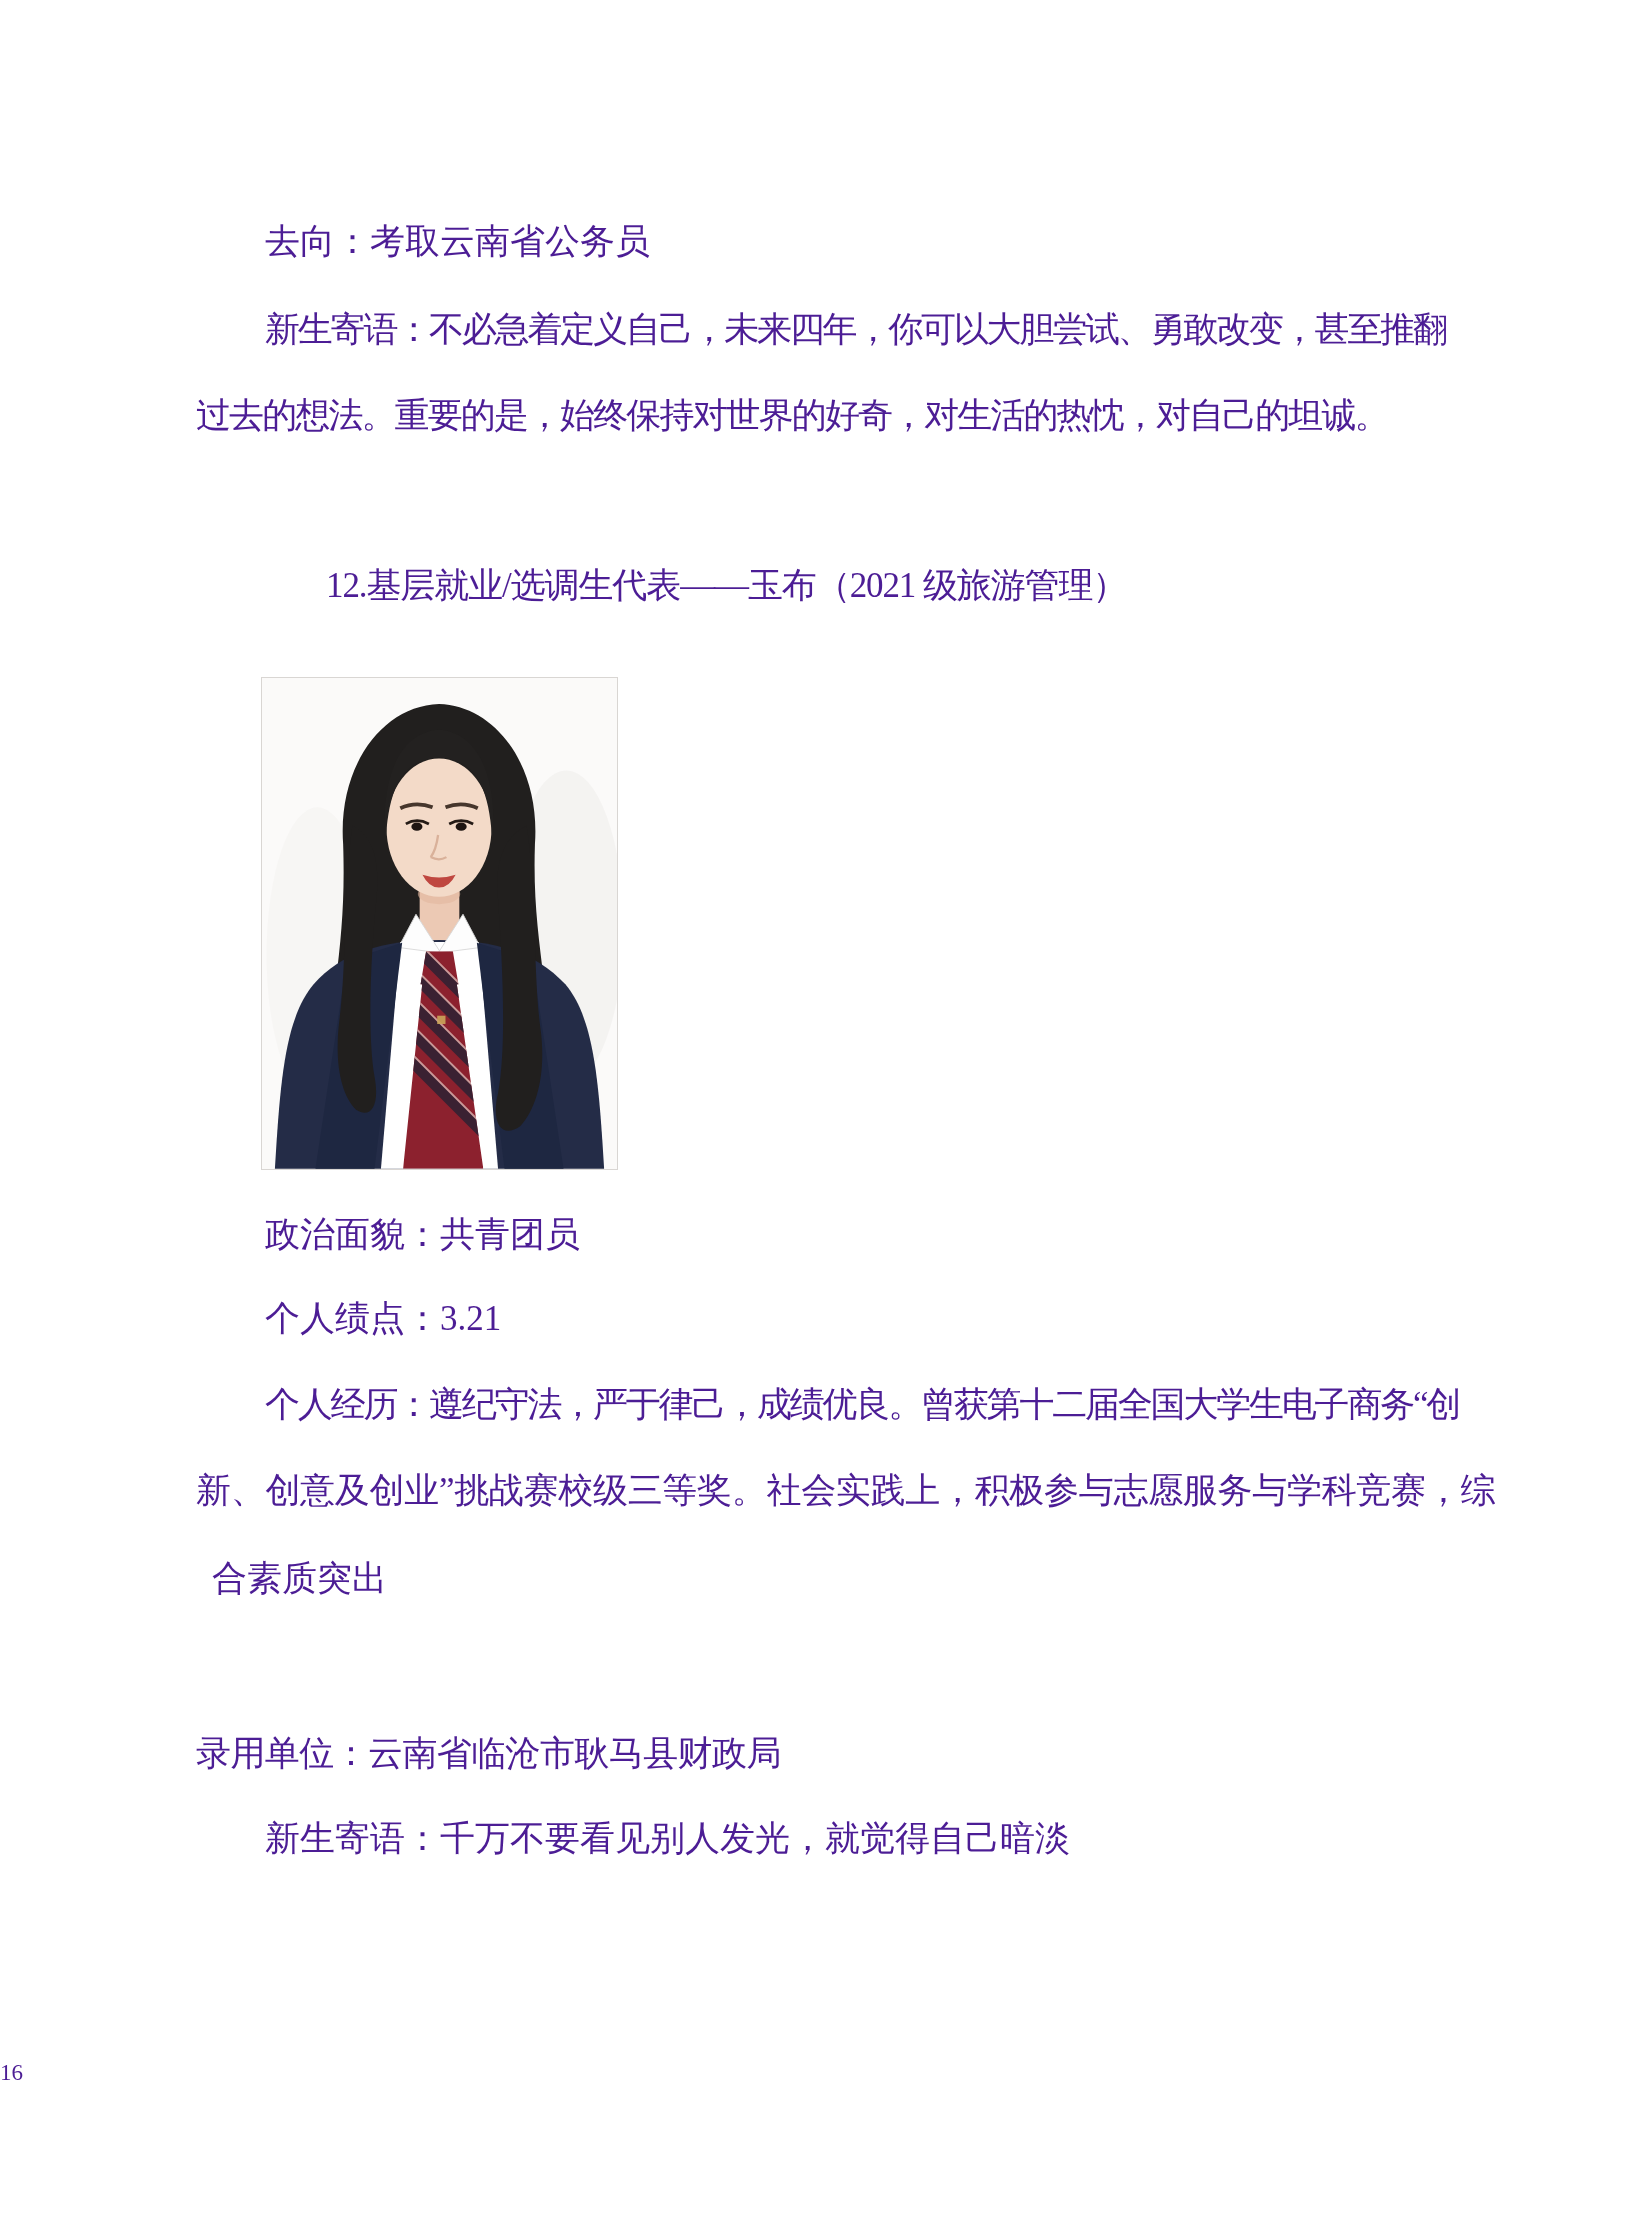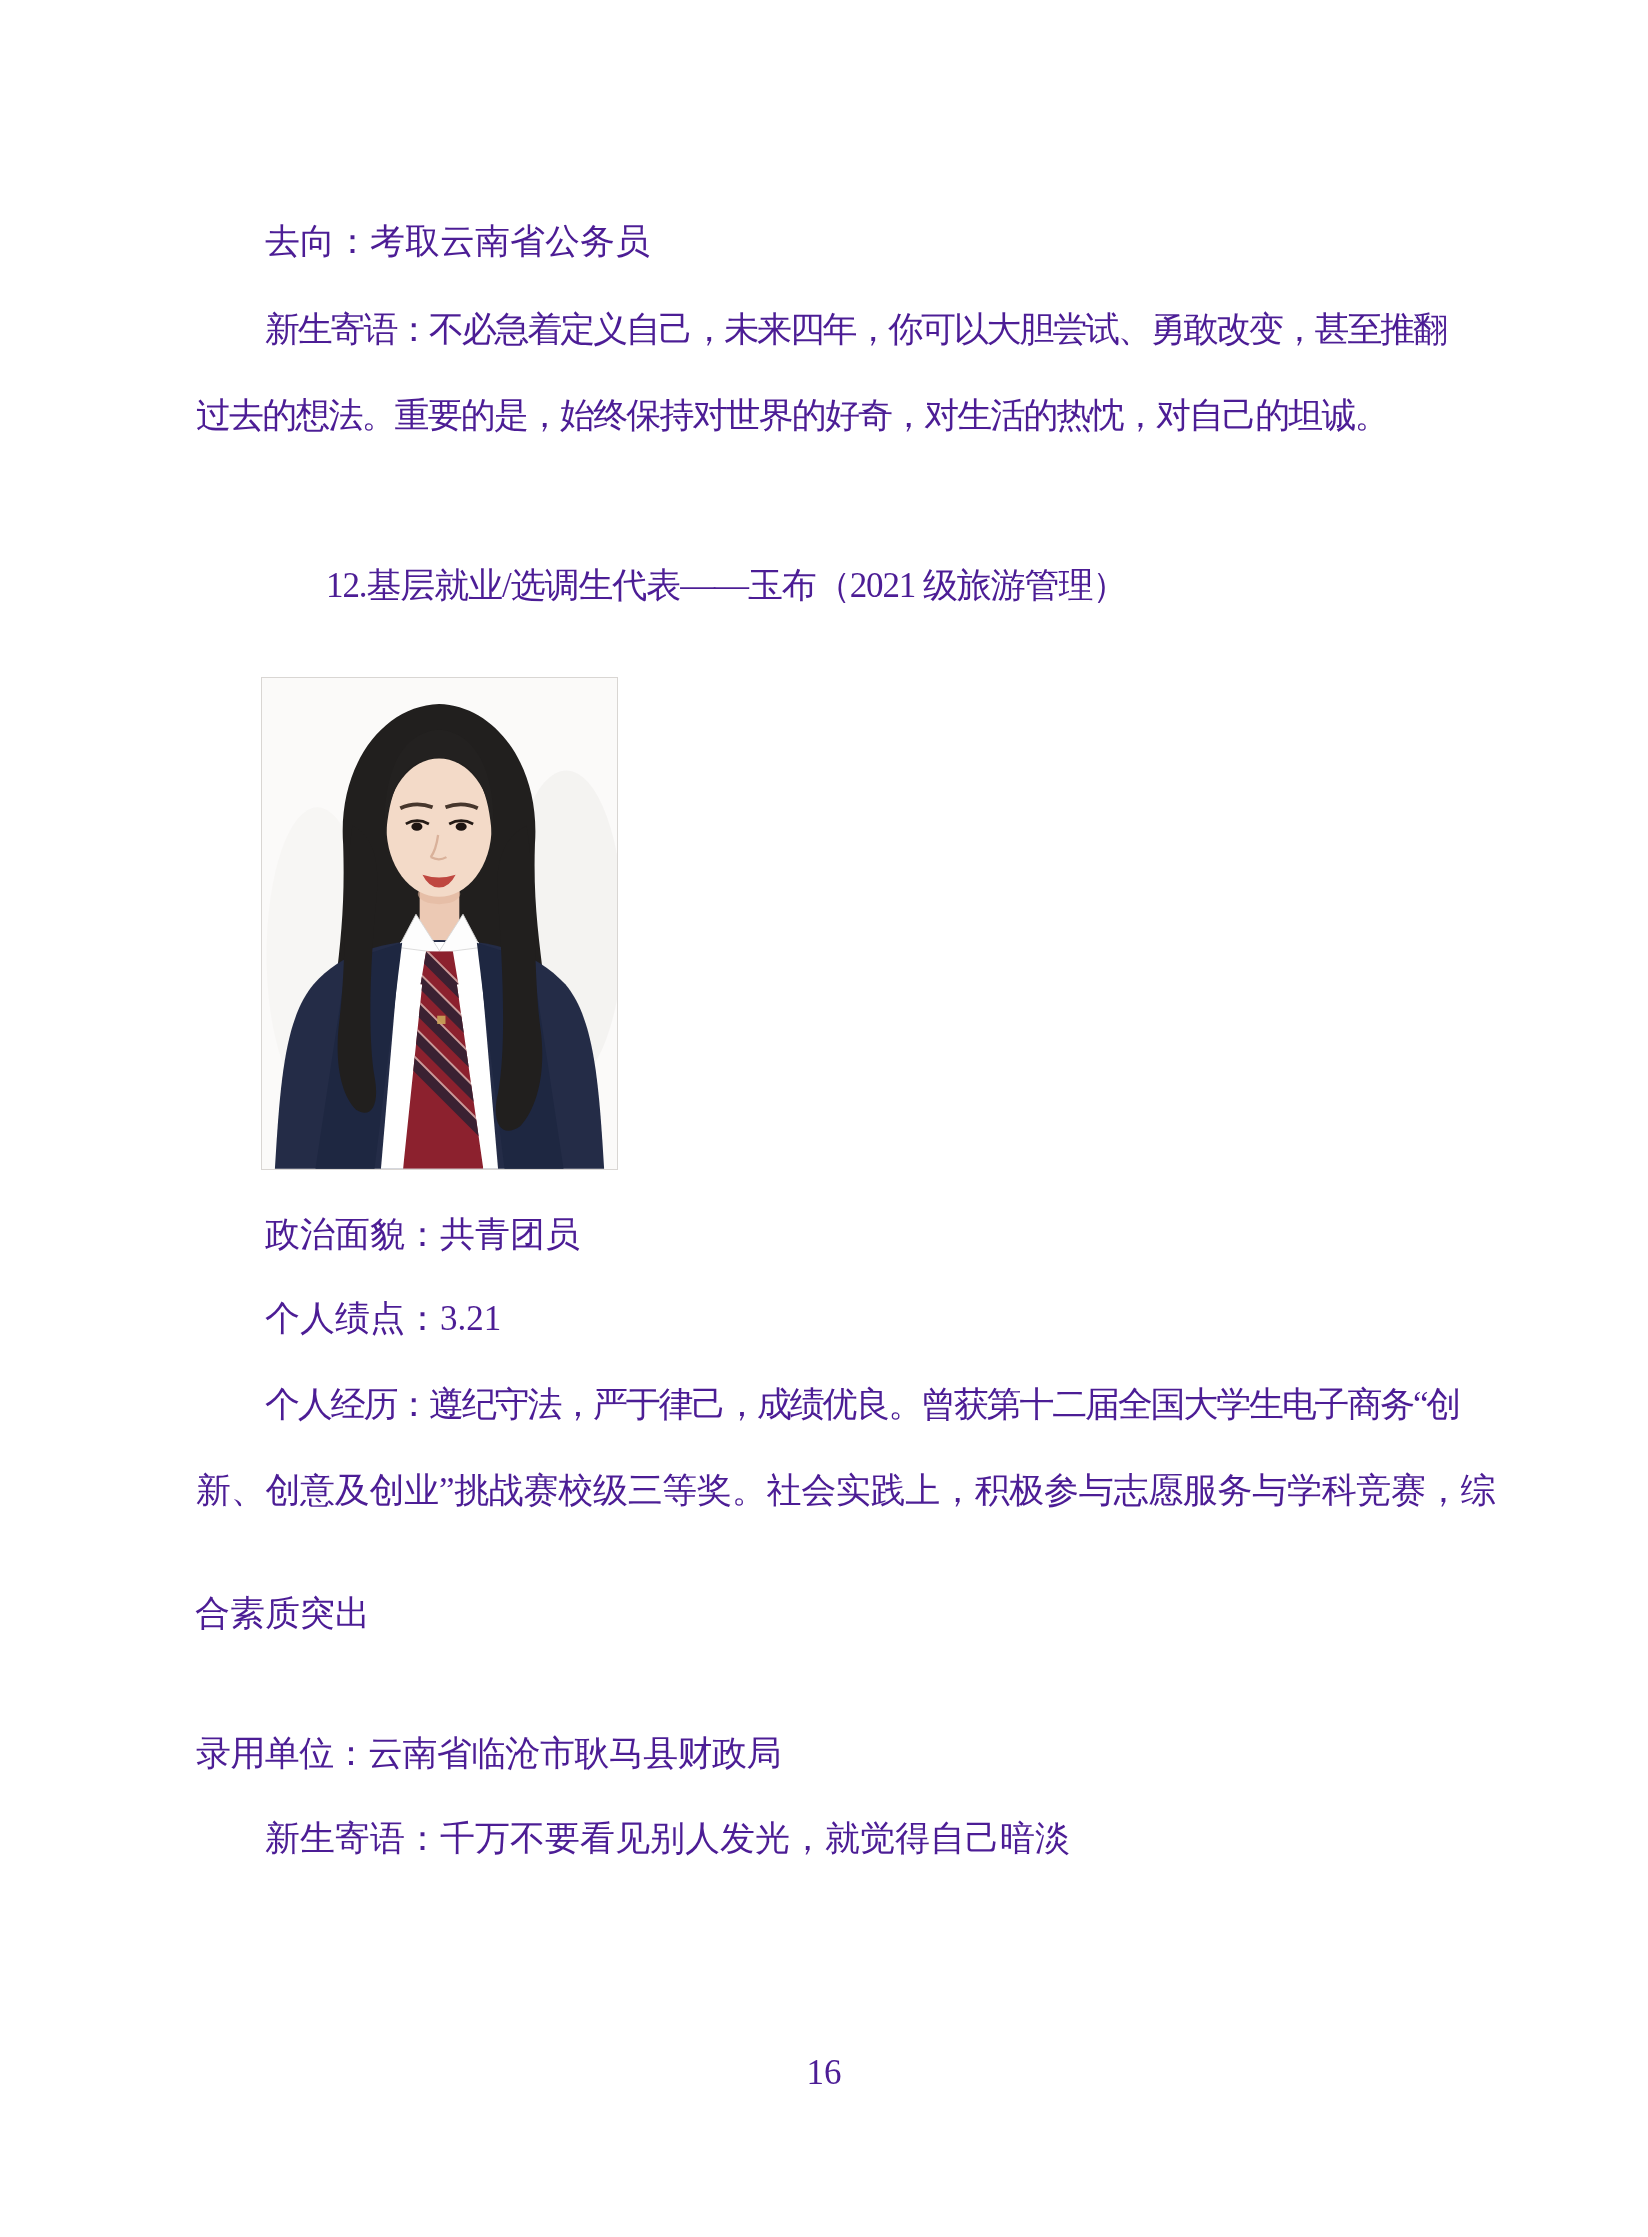--- a/index.html
+++ b/index.html
@@ -30,22 +30,21 @@
     width:355px;height:491px;
     border:0.9px solid #d9d6d3;
     box-sizing:content-box;
     background:#fbfaf9;
   }
   .photo-frame svg{display:block;width:355px;height:491px;}
   .page-number{
     position:absolute;
     top:2058px;left:0;
     width:100%;
-    text-align:center;
-    font-size:35px;
+    font-size:23px;
     line-height:29.5px;
   }
 </style>
 </head>
 <body>
 
 <div class="page">
 
   <div class="ln" style="left:265px;top:222px;">去向：考取云南省公务员</div>
 
@@ -130,21 +129,21 @@
   </div>
 
   <div class="ln" style="left:265px;top:1215px;">政治面貌：共青团员</div>
 
   <div class="ln" style="left:265px;top:1299px;">个人绩点：3.21</div>
 
   <div class="ln ls-n24" style="left:265px;top:1385px;">个人经历：遵纪守法，严于律己，成绩优良。曾获第十二届全国大学生电子商务“创</div>
 
   <div class="ln ls-n03" style="left:196px;top:1471px;">新、创意及创业”挑战赛校级三等奖。社会实践上，积极参与志愿服务与学科竞赛，综</div>
 
-  <div class="ln" style="left:195px;top:1559px;margin-top:35px;">合素质突出</div>
+  <div class="ln" style="left:212px;top:1559px;">合素质突出</div>
 
 
   <div class="ln ls-n06" style="left:196px;top:1734px;">录用单位：云南省临沧市耿马县财政局</div>
 
   <div class="ln" style="left:265px;top:1819px;">新生寄语：千万不要看见别人发光，就觉得自己暗淡</div>
 
   <div class="page-number">16</div>
 
 </div>
 

